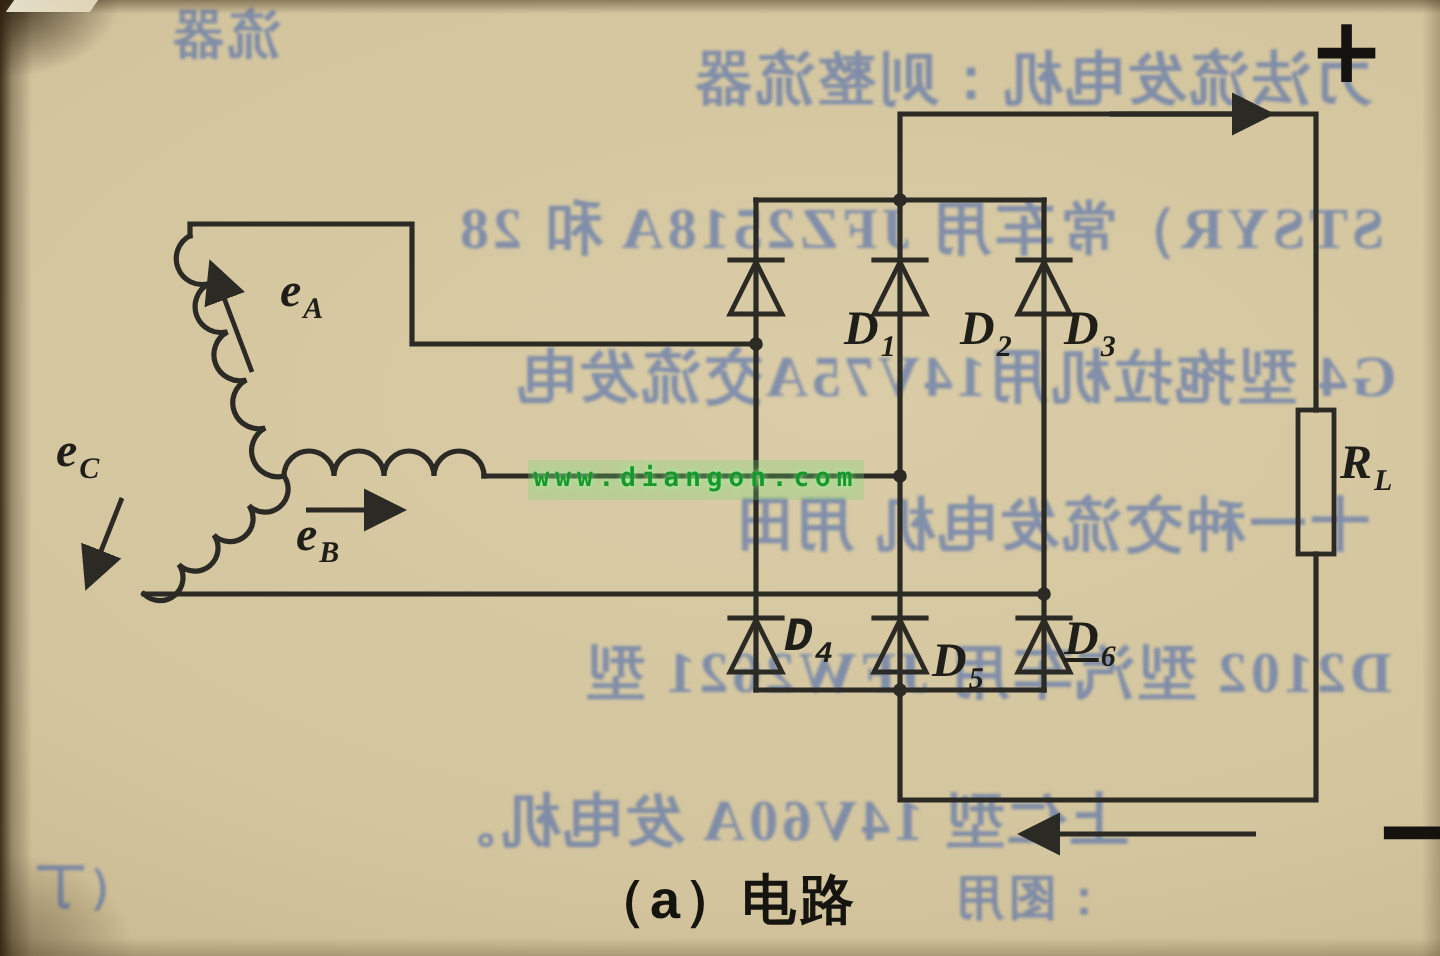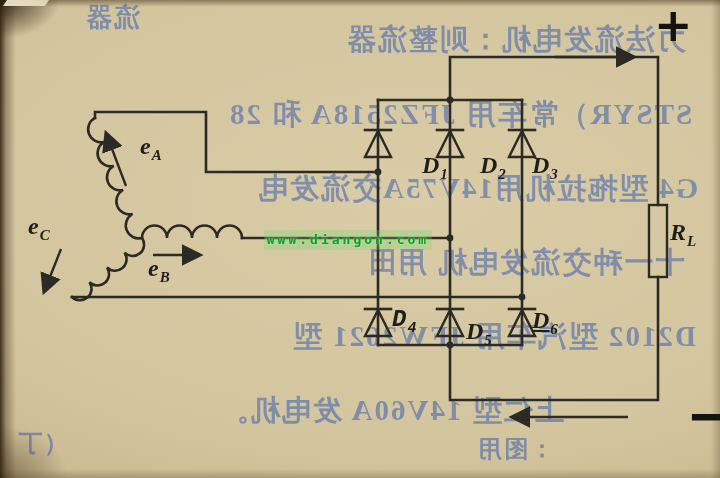--- a/index.html
+++ b/index.html
@@ -163,14 +163,15 @@
   <div class="lbl" style="left:466px;top:308px;margin-top:11px;"><span>D</span><sub>5</sub></div>
   <div class="lbl" style="left:532px;top:308px;text-decoration:underline;"><span>D</span><sub>6</sub></div>
 
   <div class="lbl" style="left:670px;top:220px;"><span>R</span><sub>L</sub></div>
 
   <div class="term" style="left:654px;top:2px;font-size:46px;">+</div>
   <div class="term" style="left:686px;top:388px;font-size:56px;">−</div>
 
   <div class="watermark">www.diangon.com</div>
 
+  <div class="caption" style="left:296px;top:432px;">（a）电路</div>
 
 </div>
 
 </body></html>

